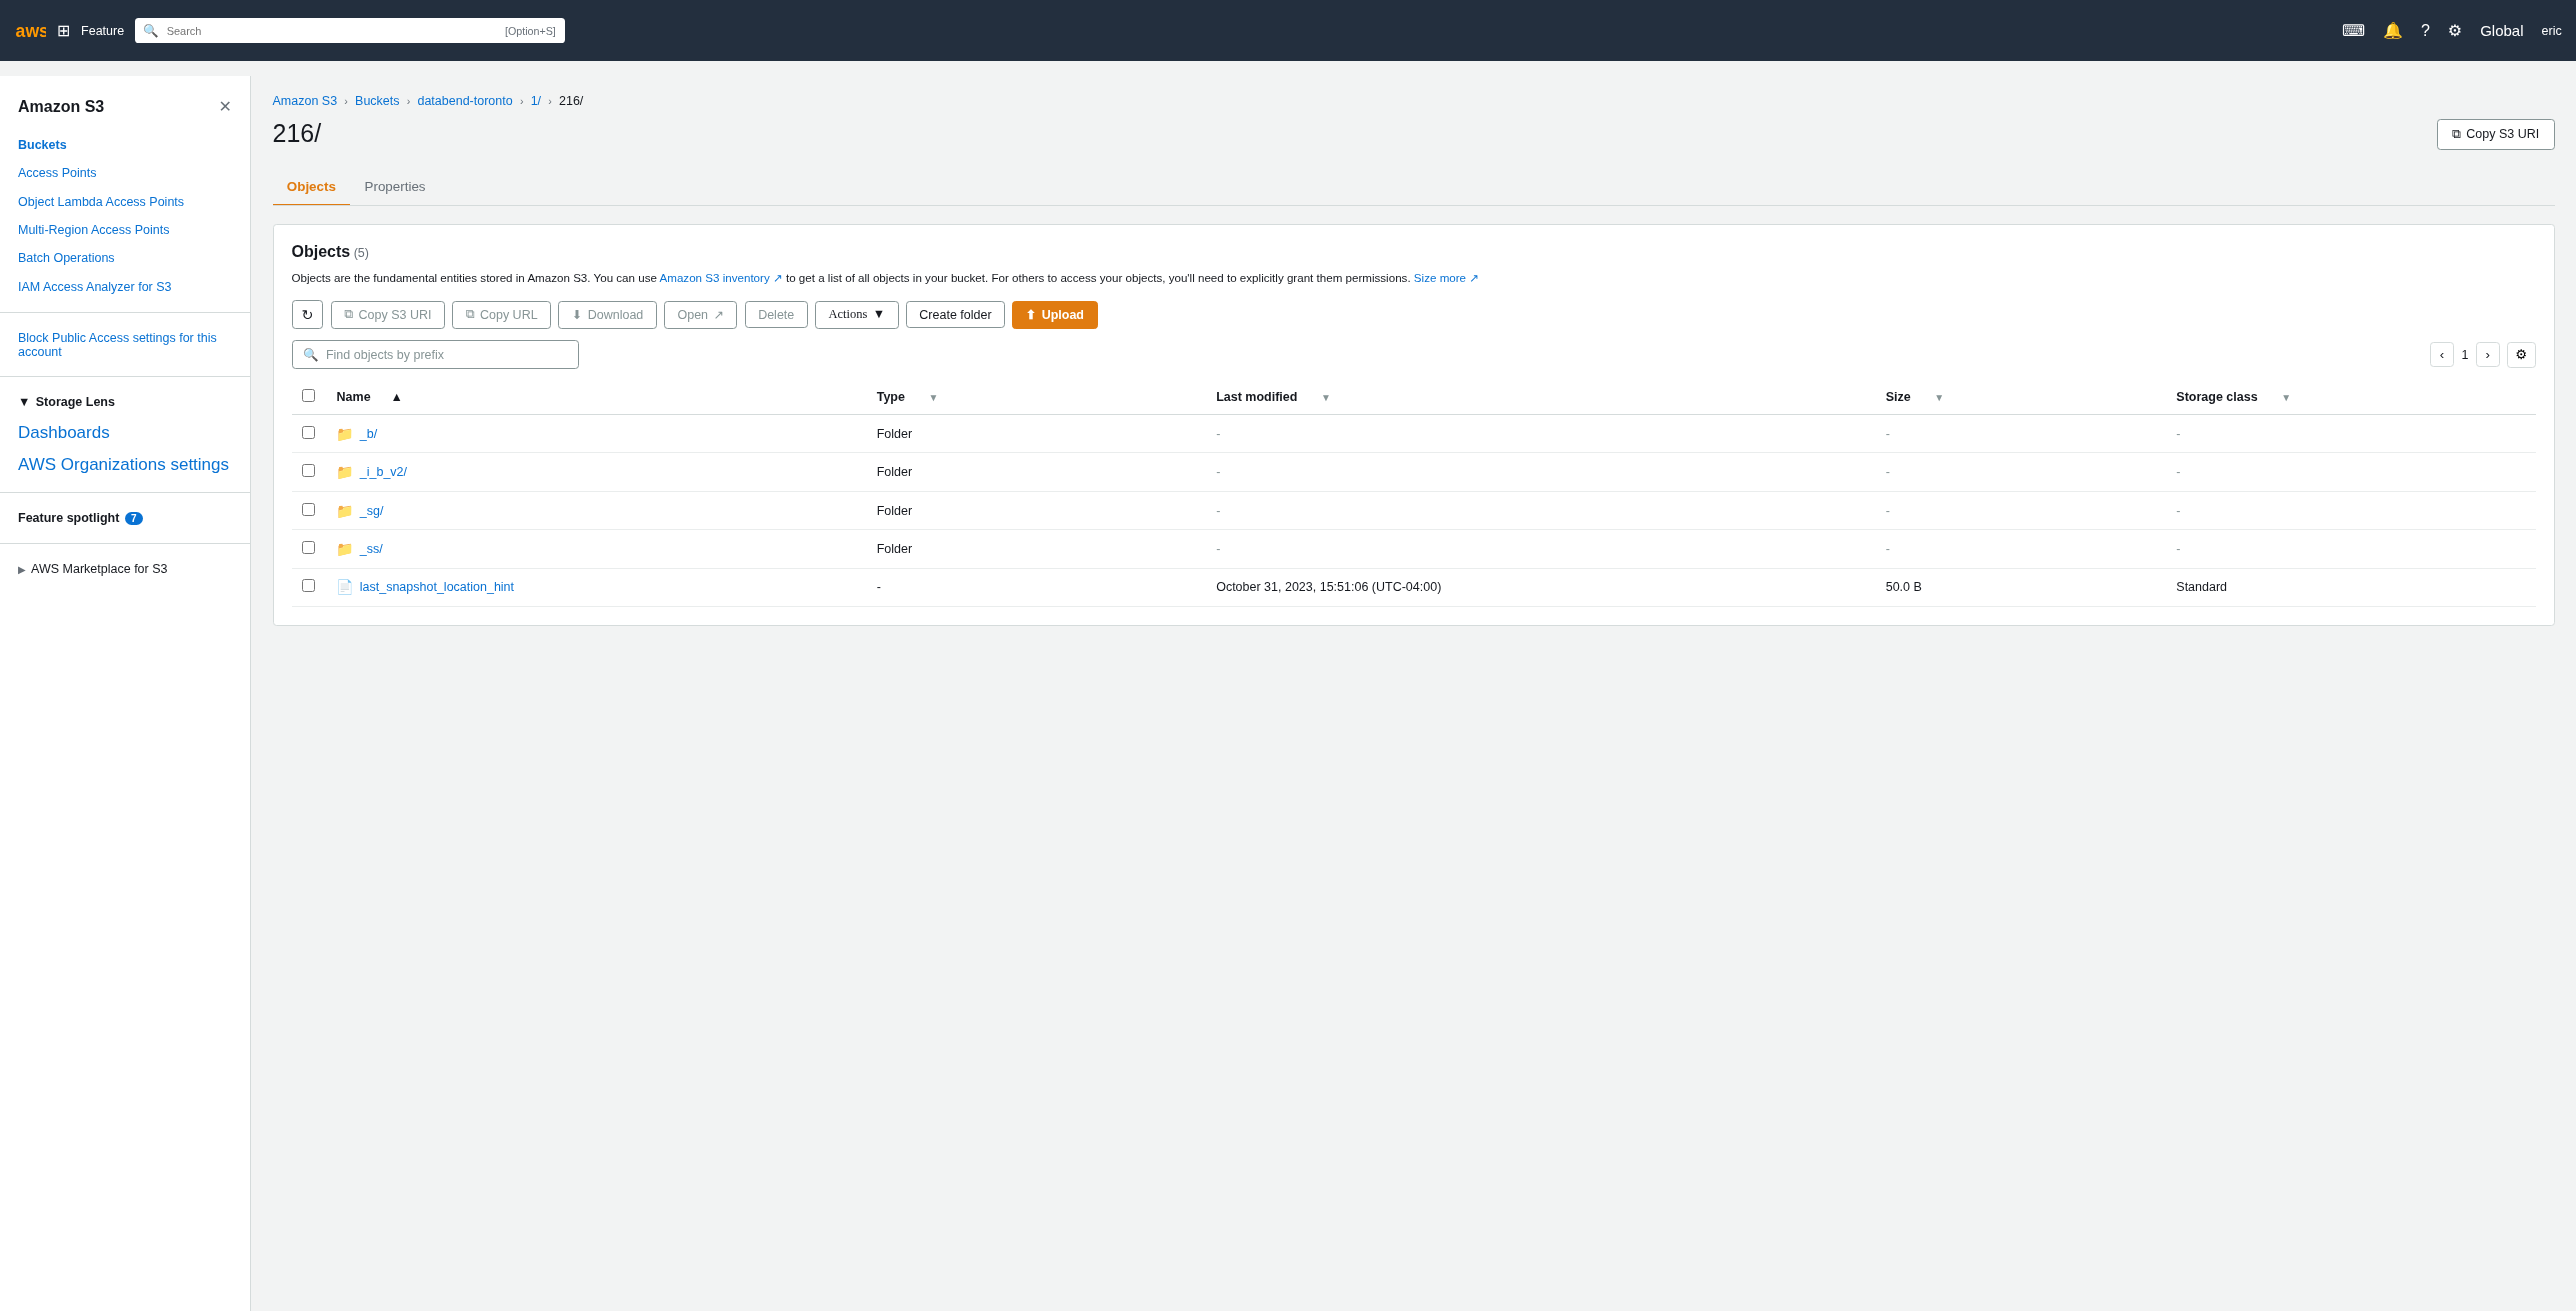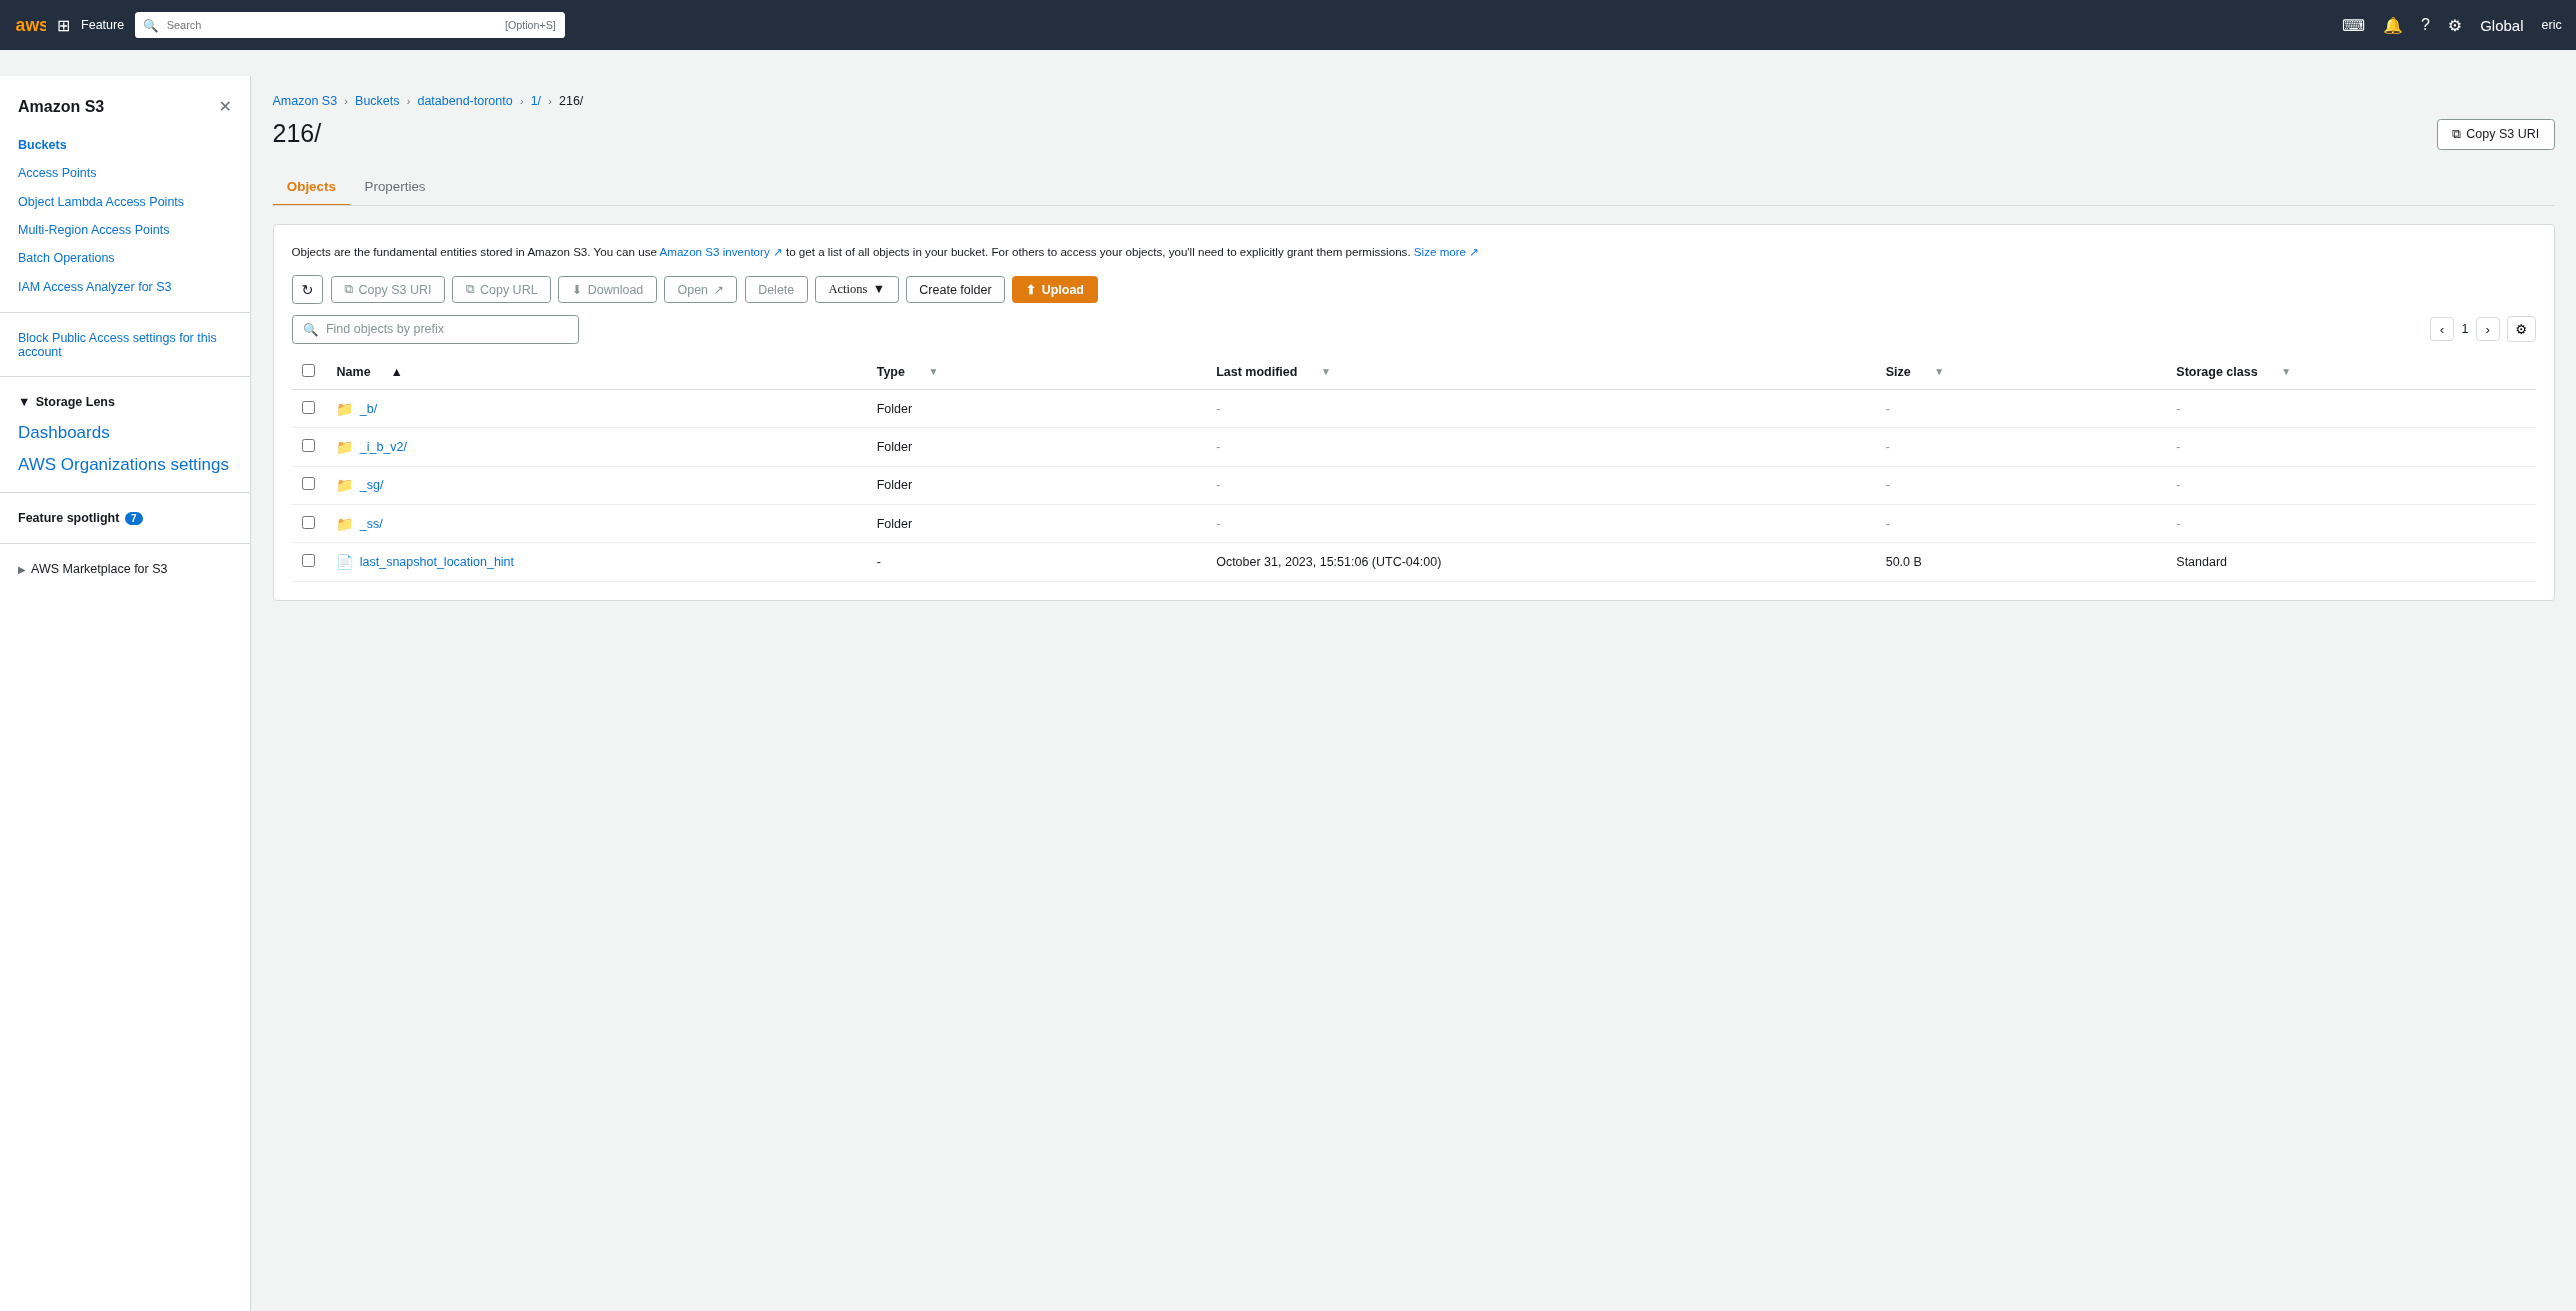--- a/index.html
+++ b/index.html
@@ -1,20 +1,20 @@
 <!DOCTYPE html>
 <html style="font-size:14.3px"><head>
   <meta charset="utf-8">
   <style>
     * { box-sizing: border-box; margin: 0; padding: 0; }
     body { font-family: -apple-system, BlinkMacSystemFont, "Amazon Ember", Arial, sans-serif; font-size: 12.5px; background: #f2f3f3; color: #16191f; }
 
     
     .top-nav {
-      display: flex; align-items: center; background: #232f3e; height: 50px; padding: 0 14.3px; gap: 10.7px; position: fixed; top: 0; left: 0; right: 0; z-index: 100;
+      display: flex; align-items: center; background: #232f3e; height: 61px; padding: 0 14.3px; gap: 10.7px; position: fixed; top: 0; left: 0; right: 0; z-index: 100;
     }
     .aws-logo { width: 32px; height: 32px; display: flex; align-items: center; justify-content: center; }
     .aws-logo svg { width: 32px; height: 32px; }
     .nav-services { color: #fff; font-size: 12.5px; cursor: pointer; display: flex; align-items: center; gap: 5.4px; }
     .nav-grid-icon { color: #fff; font-size: 16px; }
     .search-bar { flex: 1; max-width: 430px; display: flex; align-items: center; background: #fff; border-radius: 3.6px; padding: 5.4px 9px; gap: 7.2px; }
     .search-bar input { border: none; outline: none; font-size: 11px; width: 100%; color: #16191f; }
     .search-shortcut { color: #687078; font-size: 10.7px; white-space: nowrap; }
     .nav-right { margin-left: auto; display: flex; align-items: center; gap: 18px; }
     .nav-icon { color: #fff; font-size: 16px; cursor: pointer; }
@@ -194,20 +194,24 @@
         <span>Copy S3 URI</span>
       </button>
     </div>
 
     <div class="tabs" id="tabs-container">
         <div class="tab active">Objects</div>
         <div class="tab">Properties</div>
       </div>
 
     <div class="objects-card">
+      <div class="objects-card-header">
+        <span class="objects-title">Objects</span>
+        <span class="objects-count">(5)</span>
+      </div>
       <p class="objects-desc">
         <span>Objects are the fundamental entities stored in Amazon S3. You can use</span>
         <a href="#"> <span>Amazon S3 inventory</span> ↗</a>
         <span> <span>to get a list of all objects in your bucket. For others to access your objects, you'll need to explicitly grant them permissions.</span></span>
         <a href="#"> <span>Size more</span> ↗</a>
       </p>
 
       <div class="toolbar">
         <button class="refresh-btn">↻</button>
         <button class="toolbar-btn">

